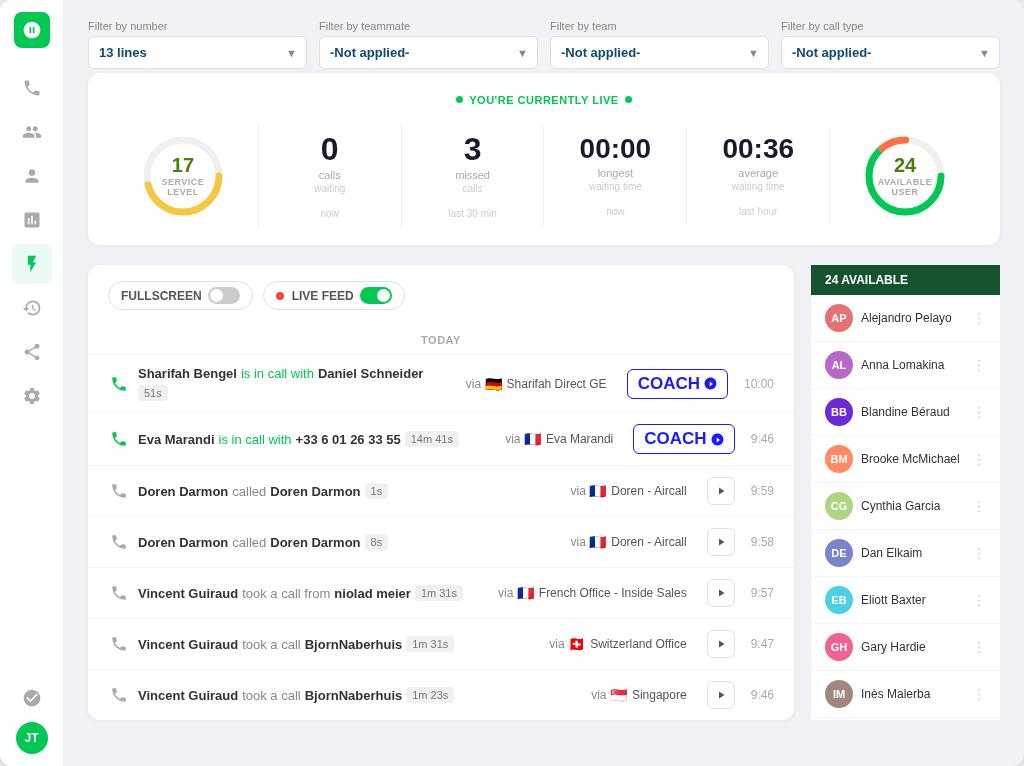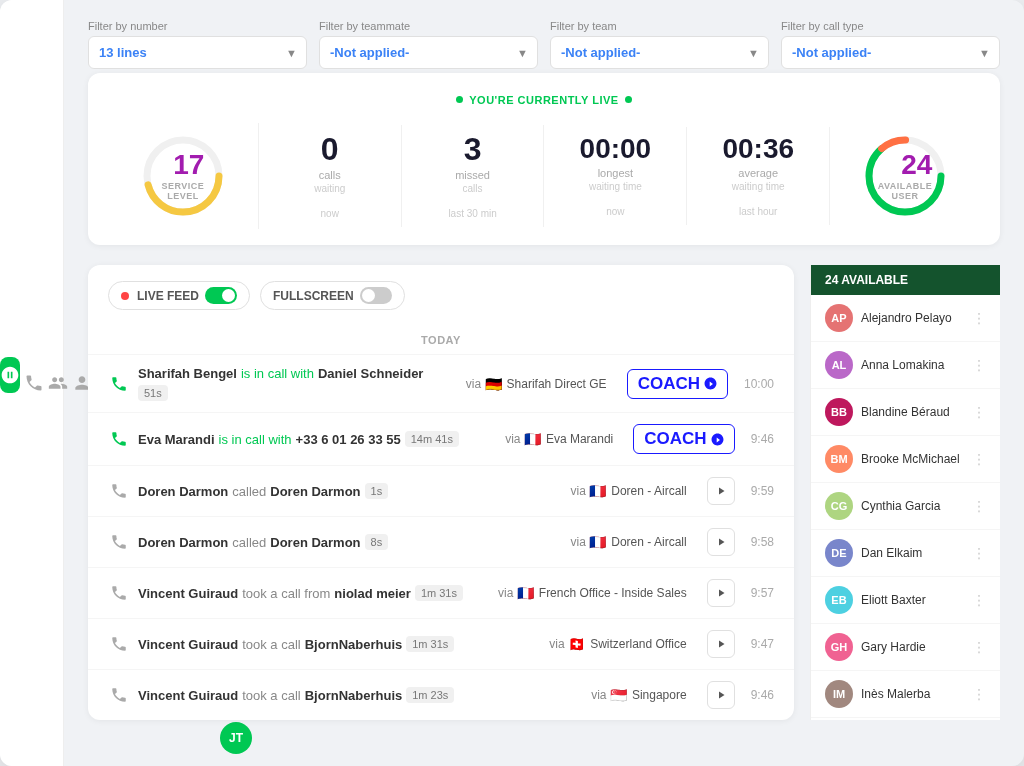--- a/index.html
+++ b/index.html
@@ -1,21 +1,21 @@
 <!DOCTYPE html>
 <html><head>
   <meta charset="utf-8">
   <style>
     * { box-sizing: border-box; margin: 0; padding: 0; }
     body { font-family: -apple-system, BlinkMacSystemFont, 'Segoe UI', sans-serif; background: #f0f2f5; display: flex; justify-content: center; align-items: center; min-height: 100vh; }
 
     .app-container { width: 1024px; height: 766px; background: #f0f2f5; display: flex; border-radius: 12px; overflow: hidden; box-shadow: 0 8px 40px rgba(0,0,0,0.18); }
 
     
-    .sidebar { width: 64px; background: #fff; display: flex; flex-direction: row; align-items: center; padding: 12px 0; gap: 4px; border-right: 1px solid #eee; }
+    .sidebar { width: 64px; background: #fff; display: flex; flex-direction: column; align-items: center; padding: 12px 0; gap: 4px; border-right: 1px solid #eee; }
     .sidebar-logo { width: 36px; height: 36px; background: #00c853; border-radius: 8px; display: flex; align-items: center; justify-content: center; margin-bottom: 16px; }
     .sidebar-logo svg { width: 20px; height: 20px; fill: #fff; }
     .sidebar-item { width: 40px; height: 40px; display: flex; align-items: center; justify-content: center; border-radius: 8px; cursor: pointer; color: #aaa; transition: background 0.2s; }
     .sidebar-item.active { background: #e8faf2; color: #00c853; }
     .sidebar-item svg { width: 20px; height: 20px; }
     .sidebar-bottom { margin-top: auto; display: flex; flex-direction: column; align-items: center; gap: 4px; }
     .sidebar-avatar { width: 32px; height: 32px; border-radius: 50%; background: #00c853; display: flex; align-items: center; justify-content: center; color: #fff; font-size: 12px; font-weight: 700; cursor: pointer; }
 
     
     .main { flex: 1; display: flex; flex-direction: column; overflow: hidden; }
@@ -28,21 +28,21 @@
     .search-icon { color: #aaa; font-size: 14px; }
 
     
     .content { flex: 1; overflow-y: auto; padding: 20px 24px; }
 
     
     .filters { display: flex; gap: 12px; margin-bottom: 4px; }
     .filter-group { display: flex; flex-direction: column; gap: 4px; flex: 1; }
     .filter-label { font-size: 11px; color: #888; font-weight: 500; }
     .filter-select-wrap { position: relative; }
-    .filter-select-wrap select { width: 100%; border: 1px solid #e0e0e0; border-radius: 6px; padding: 8px 28px 8px 10px; font-size: 13px; font-weight: 600; color: #3b82f6; background: #fff; appearance: none; cursor: pointer; outline: none; }
+    .filter-select-wrap select { width: 100%; border: 1px solid #e0e0e0; border-radius: 6px; padding: 8px 28px 8px 10px; font-size: 13px; font-weight: 600; color: #0c4a6e; background: #fff; appearance: none; cursor: pointer; outline: none; }
     .filter-arrow { position: absolute; right: 10px; top: 50%; transform: translateY(-50%); color: #888; pointer-events: none; font-size: 11px; }
 
     
     .live-section { background: #fff; border-radius: 12px; padding: 16px 20px; margin-bottom: 20px; box-shadow: 0 1px 6px rgba(0,0,0,0.06); }
     .live-banner { text-align: center; margin-bottom: 16px; }
     .live-banner-text { display: inline-flex; align-items: center; gap: 6px; font-size: 11px; font-weight: 700; color: #00c853; letter-spacing: 0.5px; }
     .live-dot { width: 7px; height: 7px; background: #00c853; border-radius: 50%; }
 
     
     .stats-row { display: flex; align-items: center; gap: 0; }
@@ -50,21 +50,21 @@
     .stat-item:last-child { border-right: none; }
     .stat-value { font-size: 32px; font-weight: 700; color: #1a1a2e; line-height: 1; }
     .stat-value.timer { font-size: 28px; }
     .stat-label { font-size: 11px; color: #aaa; margin-top: 4px; }
     .stat-sub { font-size: 10px; color: #ccc; margin-top: 2px; }
 
     
     .gauge-wrap { display: flex; align-items: center; justify-content: center; padding: 8px; }
     .gauge-center { position: relative; display: flex; align-items: center; justify-content: center; }
     .gauge-label { position: absolute; text-align: center; }
-    .gauge-num { font-size: 28px; font-weight: 800; color: #a21caf; line-height: 1; text-align: right; }
+    .gauge-num { font-size: 20px; font-weight: 800; color: #4d7c0f; line-height: 1; }
     .gauge-sub { font-size: 9px; color: #aaa; font-weight: 600; letter-spacing: 0.5px; margin-top: 2px; }
 
     
     .lfc-section { background: #fff; border-radius: 12px; padding: 0; box-shadow: 0 1px 6px rgba(0,0,0,0.06); flex: 1; }
     .lfc-header { display: flex; align-items: center; justify-content: space-between; padding: 16px 20px; }
     .lfc-title { font-size: 18px; font-weight: 700; color: #1a1a2e; }
     .lfc-controls { display: flex; align-items: center; gap: 10px; }
     .toggle-group { display: flex; align-items: center; gap: 6px; border: 1px solid #e0e0e0; border-radius: 20px; padding: 5px 12px; font-size: 12px; font-weight: 600; color: #555; }
     .toggle { width: 32px; height: 17px; border-radius: 9px; background: #ccc; position: relative; cursor: pointer; }
     .toggle.on { background: #00c853; }
@@ -274,29 +274,29 @@
         </div>
       </div>
 
       <div class="middle-area">
 
         <div class="lfc-main">
           <div class="lfc-section">
             <div class="lfc-header">
               <div class="lfc-controls">
                 <div class="toggle-group">
-                  <span style="display:inline-block;width:8px;height:8px;background:#ff4444;border-radius:50%;margin-right:2px;"></span>
-                  <span>LIVE FEED</span>
-                  <div class="toggle on">
+                  <span>FULLSCREEN</span>
+                  <div class="toggle">
                     <div class="toggle-knob"></div>
                   </div>
                 </div>
                 <div class="toggle-group">
-                  <span>FULLSCREEN</span>
-                  <div class="toggle">
+                  <span style="display:inline-block;width:8px;height:8px;background:#ff4444;border-radius:50%;margin-right:2px;"></span>
+                  <span>LIVE FEED</span>
+                  <div class="toggle on">
                     <div class="toggle-knob"></div>
                   </div>
                 </div>
               </div>
             </div>
             <div class="calls-table">
               <div class="calls-today">TODAY</div>
 
               <div id="call-rows-container">
                   <div class="call-row">
@@ -509,21 +509,21 @@
     <div class="agent-avatar" style="background:#e57373">AP</div>
     <span class="agent-name">Alejandro Pelayo</span>
     <span class="agent-menu">⋮</span>
   </div>
               <div class="agent-item">
     <div class="agent-avatar" style="background:#ba68c8">AL</div>
     <span class="agent-name">Anna Lomakina</span>
     <span class="agent-menu">⋮</span>
   </div>
               <div class="agent-item">
-    <div class="agent-avatar" style="background:#be185d">BB</div>
+    <div class="agent-avatar" style="background:#6d28d9">BB</div>
     <span class="agent-name">Blandine Béraud</span>
     <span class="agent-menu">⋮</span>
   </div>
               <div class="agent-item">
     <div class="agent-avatar" style="background:#ff8a65">BM</div>
     <span class="agent-name">Brooke McMichael</span>
     <span class="agent-menu">⋮</span>
   </div>
               <div class="agent-item">
     <div class="agent-avatar" style="background:#aed581">CG</div>

